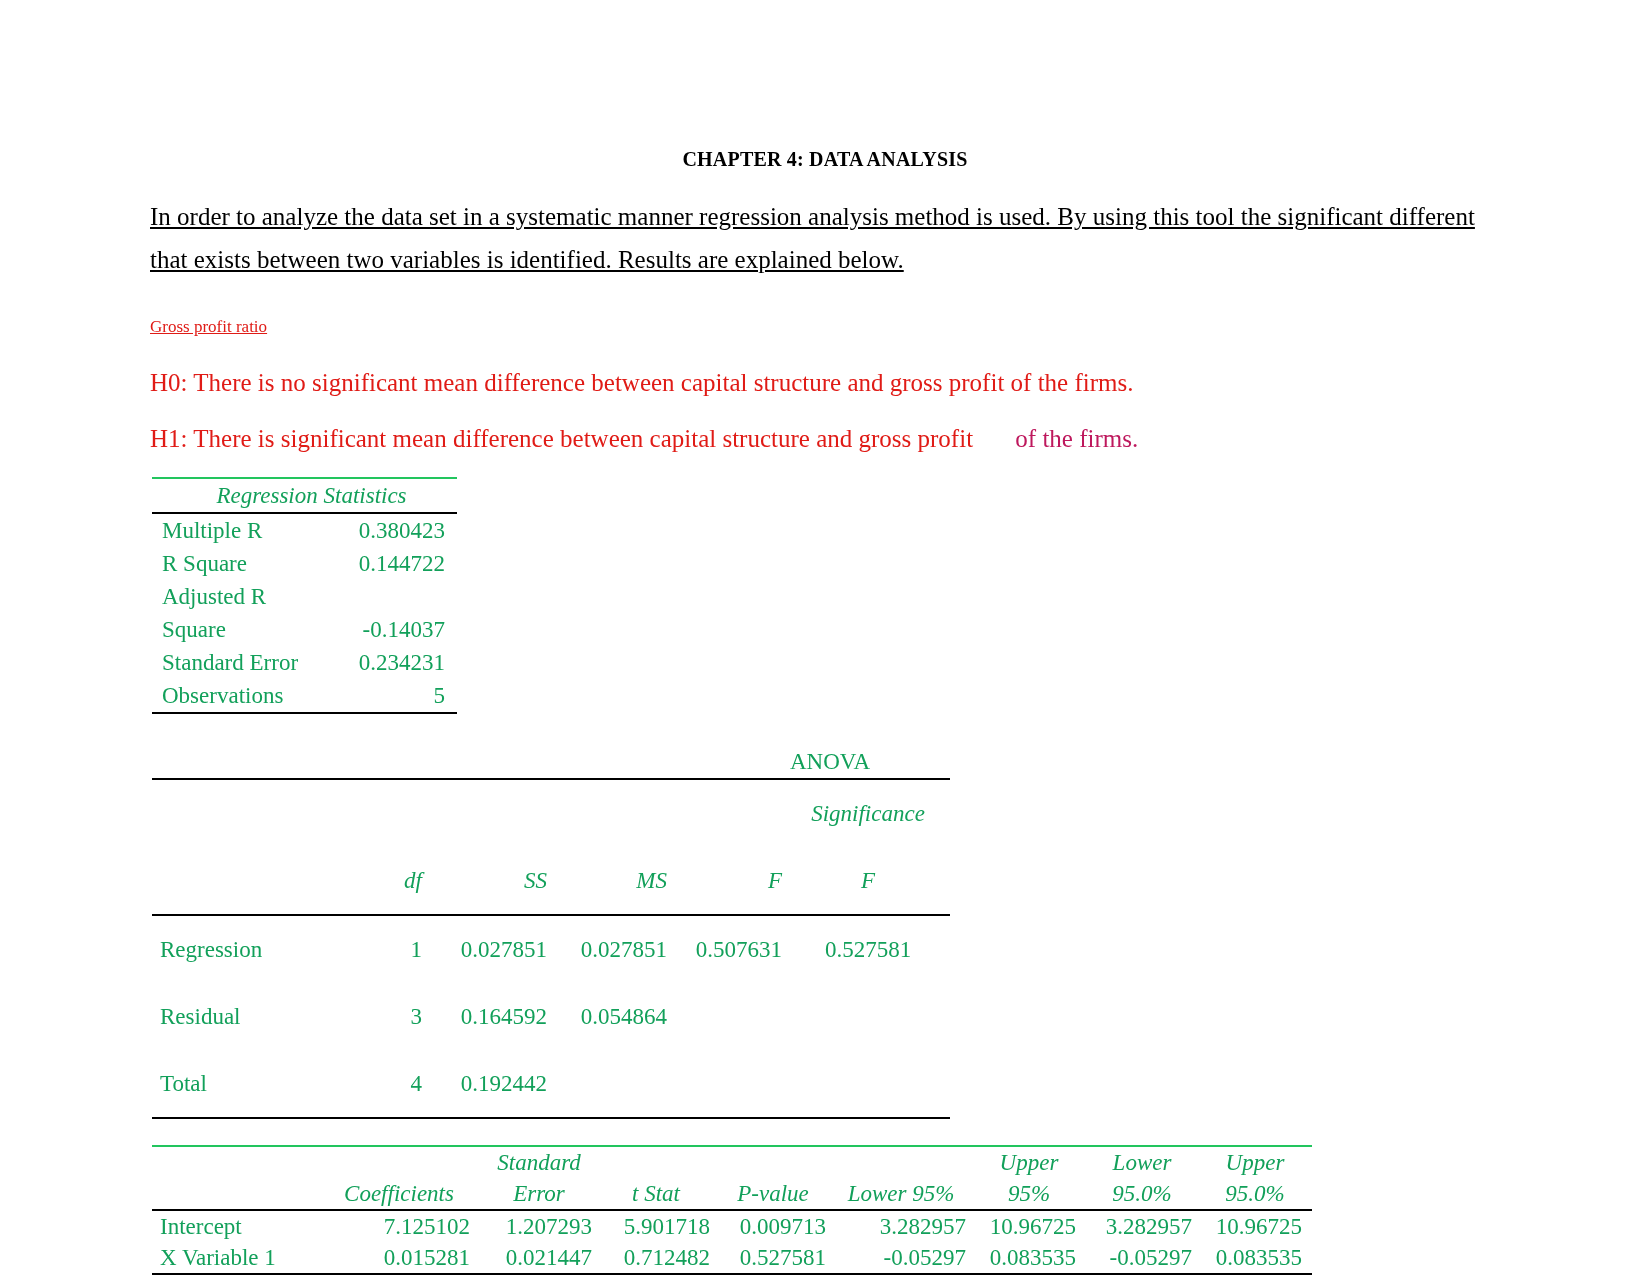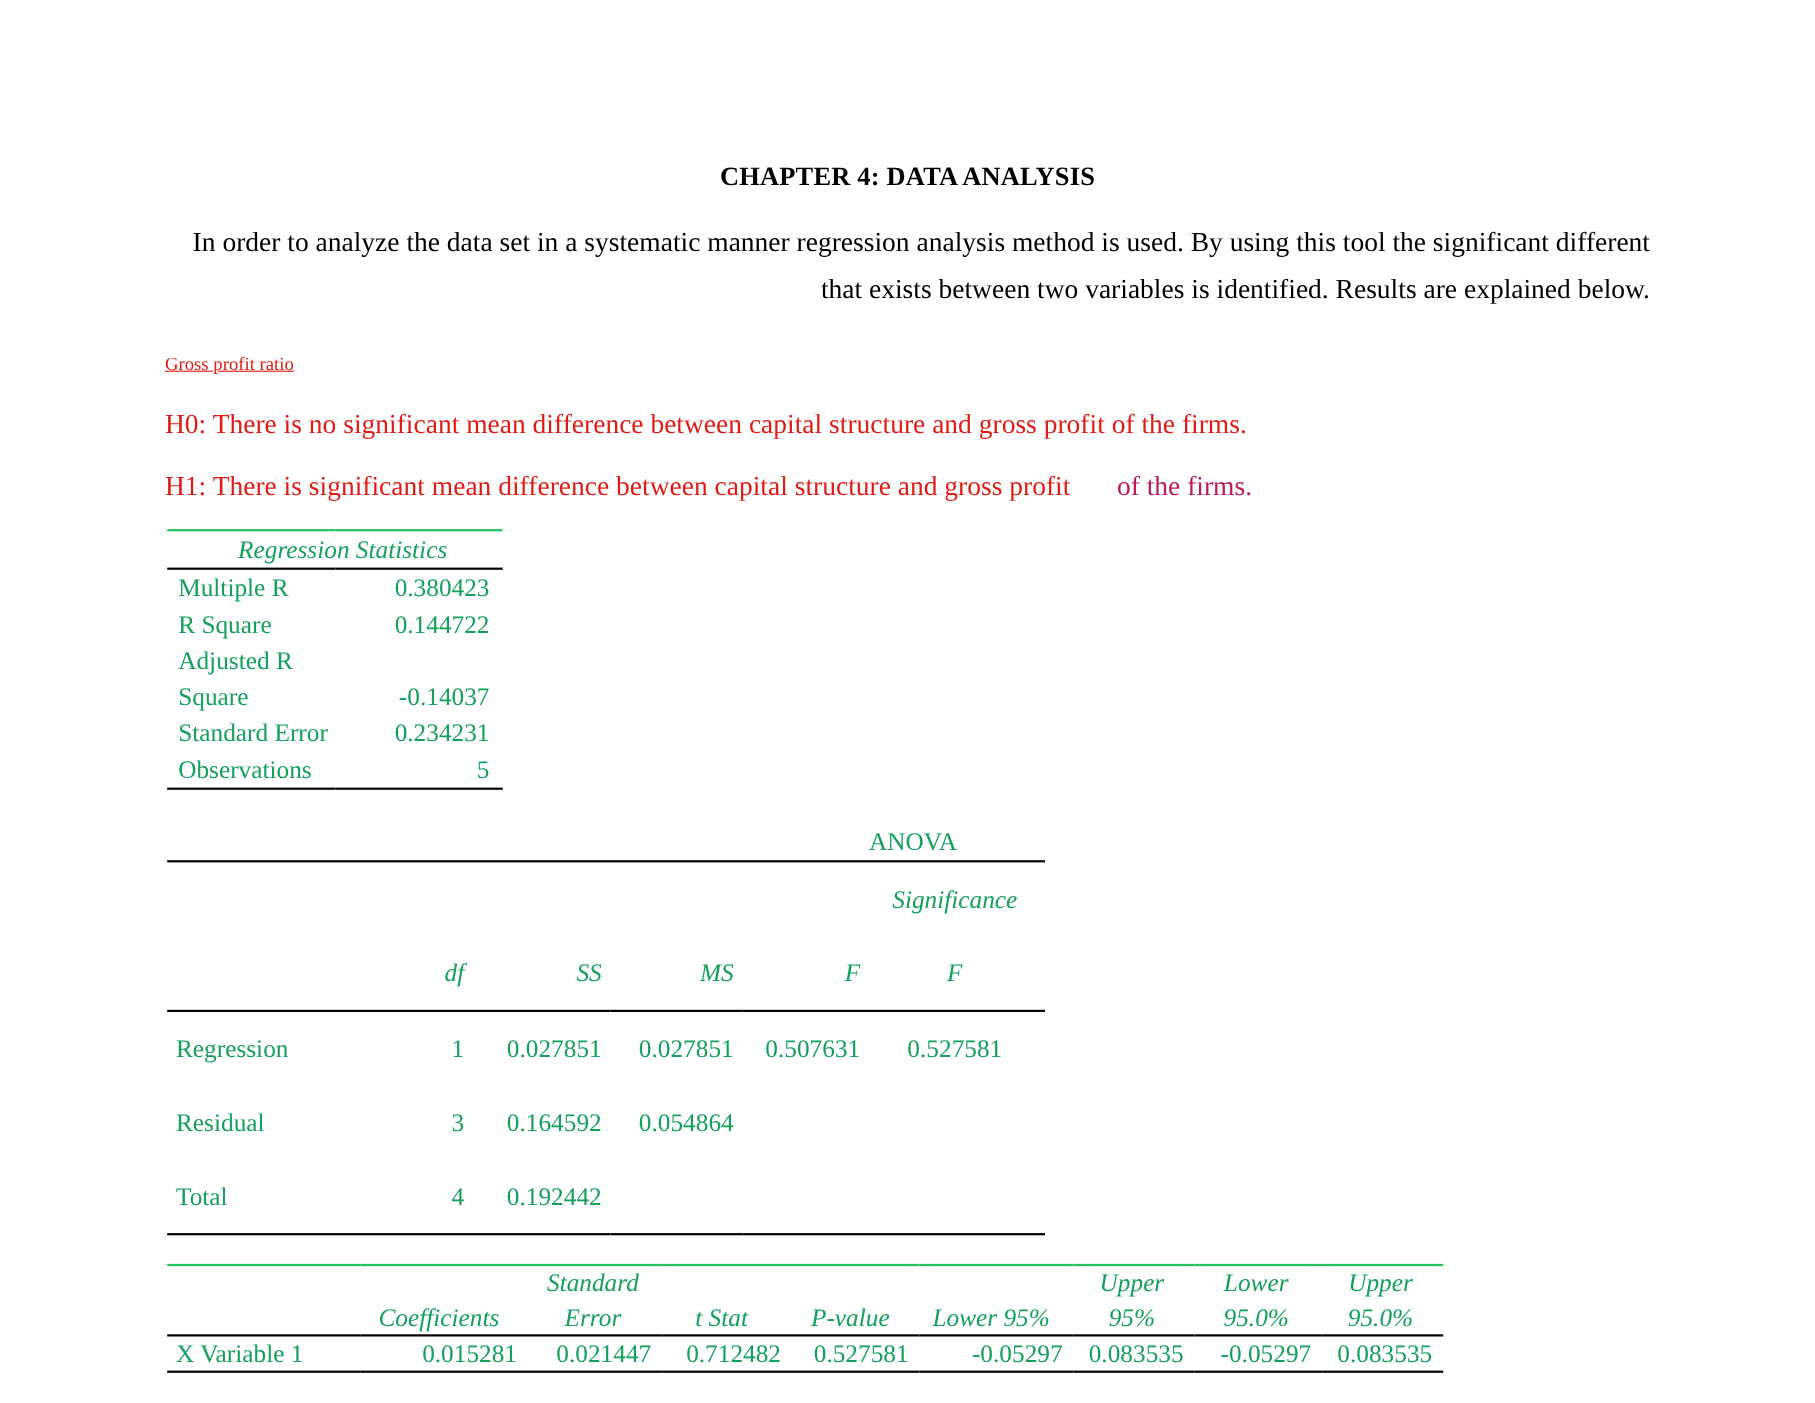--- a/index.html
+++ b/index.html
@@ -20,33 +20,34 @@
     height: 1275px;
     box-sizing: border-box;
     padding: 0 150px;
   }
 
   
   .doc-title {
     margin: 0;
     padding-top: 148px;
     text-align: center;
-    font-size: 24px;
+    font-size: 20px;
     font-weight: bold;
     letter-spacing: 0.2px;
   }
 
   
   .body-para {
     margin: 0;
     padding-top: 24px;
     font-size: 25px;
     line-height: 43px;
-    text-align: right;
+    text-align: left;
     color: #000000;
+    text-decoration: underline;
   }
 
   
   .red-heading {
     margin: 0;
     padding-top: 26px;
     font-size: 17px;
     line-height: 40px;
     color: #e01b16;
     text-decoration: underline;
@@ -322,20 +323,31 @@
           <td class="lbl"></td>
           <td class="hdr">Coefficients</td>
           <td class="hdr-center">Error</td>
           <td class="hdr">t Stat</td>
           <td class="hdr">P-value</td>
           <td class="hdr">Lower 95%</td>
           <td class="hdr-center">95%</td>
           <td class="hdr-center">95.0%</td>
           <td class="hdr-center">95.0%</td>
         </tr>
+        <tr>
+          <td class="lbl">Intercept</td>
+          <td class="num">7.125102</td>
+          <td class="num">1.207293</td>
+          <td class="num">5.901718</td>
+          <td class="num">0.009713</td>
+          <td class="num">3.282957</td>
+          <td class="num">10.96725</td>
+          <td class="num">3.282957</td>
+          <td class="num">10.96725</td>
+        </tr>
         <tr class="rule-bottom">
           <td class="lbl">X Variable 1</td>
           <td class="num">0.015281</td>
           <td class="num">0.021447</td>
           <td class="num">0.712482</td>
           <td class="num">0.527581</td>
           <td class="num">-0.05297</td>
           <td class="num">0.083535</td>
           <td class="num">-0.05297</td>
           <td class="num">0.083535</td>

